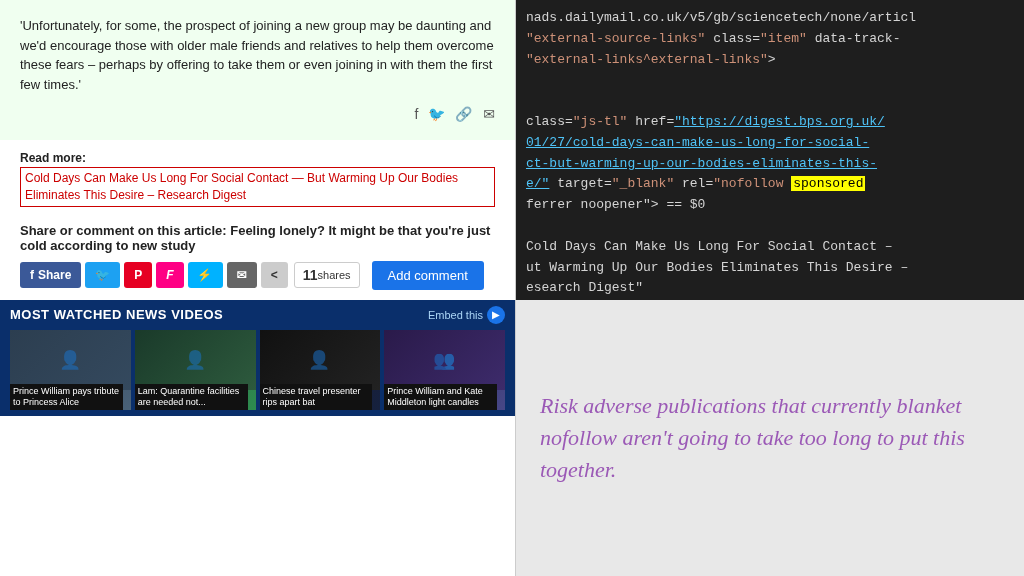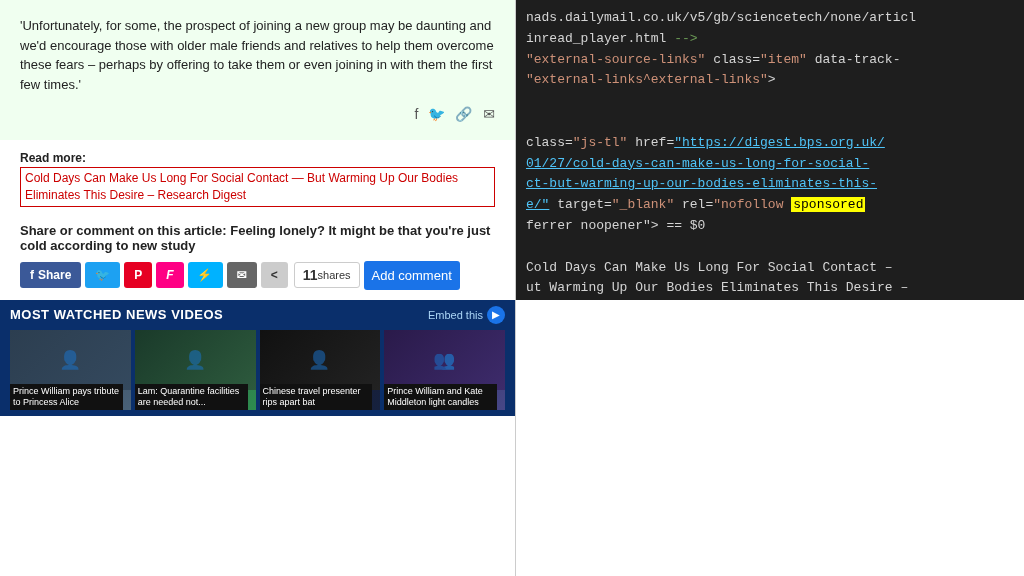--- a/index.html
+++ b/index.html
@@ -118,23 +118,24 @@
     .shares-num {
       font-size: 14px;
       font-weight: bold;
     }
 
     .add-comment-btn {
       background: #1a73e8;
       color: #fff;
       border: none;
       border-radius: 3px;
-      padding: 7px 8px;
-      font-size: 13px;
-      cursor: pointer;
+      padding: 7px 16px;
+      font-size: 13px;
+      cursor: pointer;
+      margin-left: 8px;
     }
 
     .most-watched-section {
       background: #0a2f6b;
       padding: 6px 10px;
       flex-shrink: 0;
     }
 
     .most-watched-header {
       display: flex;
@@ -351,31 +352,33 @@
       </div>
     </div>
   </div>
 
 </div>
 
 <div class="right-panel">
 
   <div class="code-section">
     <div class="code-line code-white">nads.dailymail.co.uk/v5/gb/sciencetech/none/articl</div>
-    <div class="code-line code-white">inread_player.html <span class="code-green">--&gt;</span></div>
     <div class="code-line code-white"><span class="code-orange">"external-source-links"</span> class=<span class="code-orange">"item"</span> data-track-</div>
     <div class="code-line code-white"><span class="code-orange">"external-links^external-links"</span>&gt;</div>
     <div class="code-line">&nbsp;</div>
     <div class="code-line">&nbsp;</div>
     <div class="code-line code-white">class=<span class="code-orange">"js-tl"</span> href=<span class="code-link">"https://digest.bps.org.uk/</span></div>
     <div class="code-line"><span class="code-link">01/27/cold-days-can-make-us-long-for-social-</span></div>
     <div class="code-line"><span class="code-link">ct-but-warming-up-our-bodies-eliminates-this-</span></div>
     <div class="code-line code-white"><span class="code-link">e/"</span> target=<span class="code-orange">"_blank"</span> rel=<span class="code-orange">"nofollow</span> <span class="code-yellow-bg">sponsored</span></div>
     <div class="code-line code-white">ferrer noopener"&gt; == $0</div>
     <div class="code-line">&nbsp;</div>
     <div class="code-line code-white">Cold Days Can Make Us Long For Social Contact –</div>
     <div class="code-line code-white">ut Warming Up Our Bodies Eliminates This Desire –</div>
     <div class="code-line code-white">esearch Digest"</div>
     <div class="code-line code-white">&gt;</div>
   </div>
 
+  <div class="message-box">
+    <p class="message-text">Risk adverse publications that currently blanket nofollow aren't going to take too long to put this together.</p>
+  </div>
 
 </div>
 
 </body></html>

